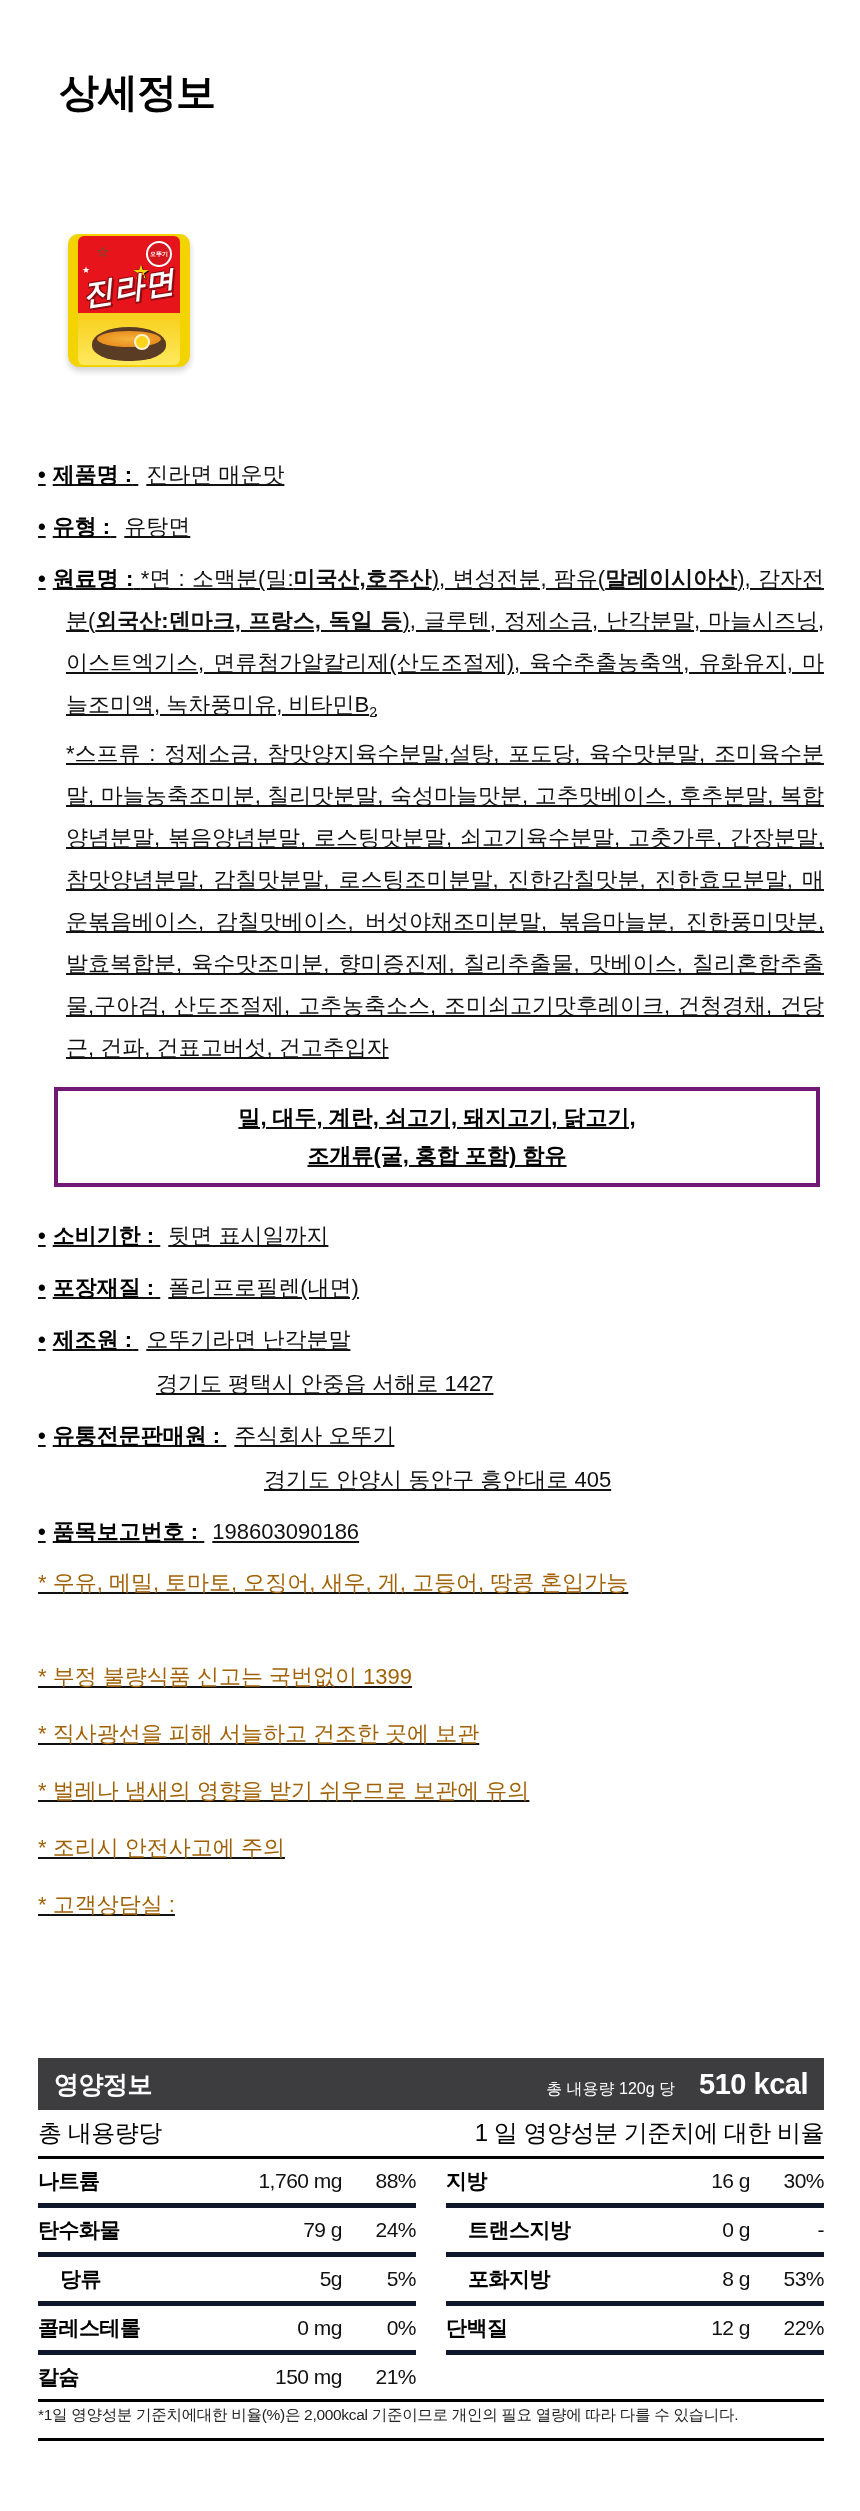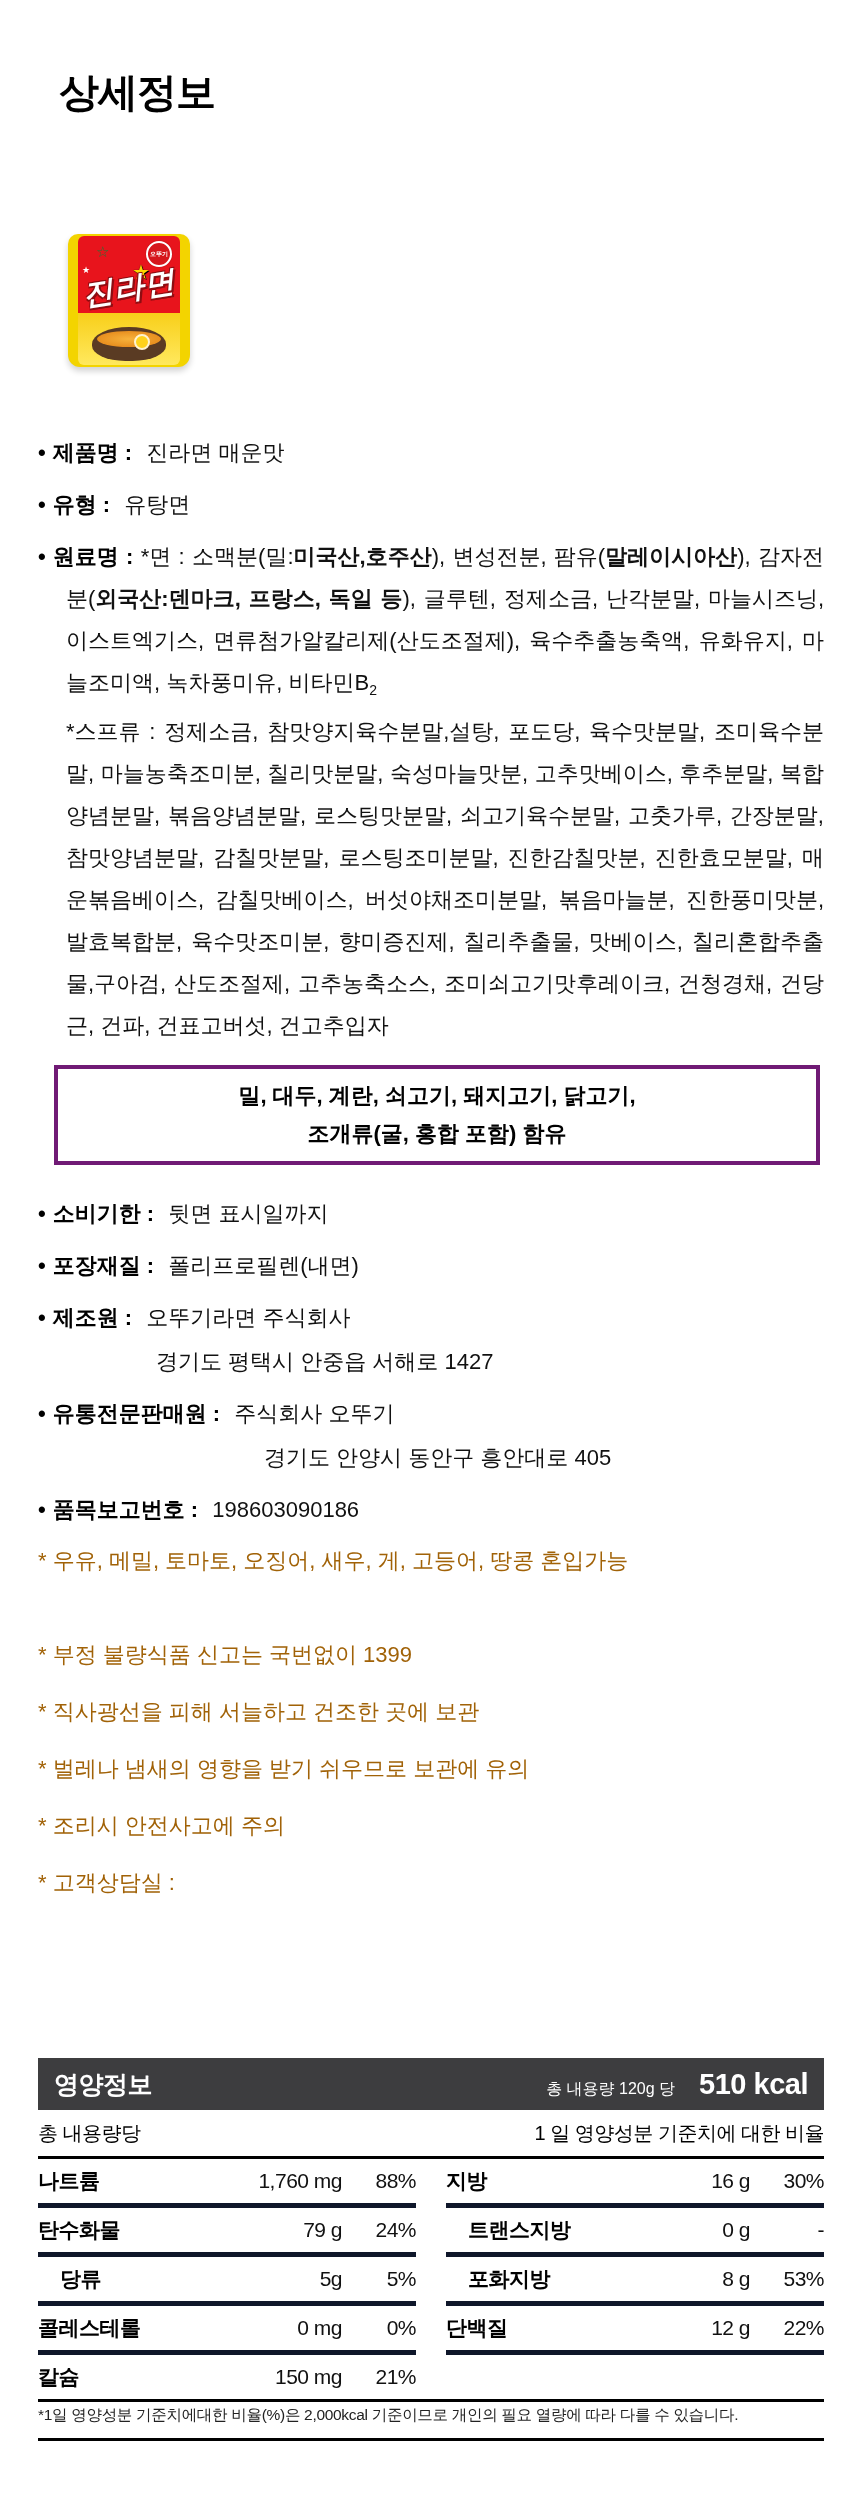--- a/index.html
+++ b/index.html
@@ -48,21 +48,21 @@
   }
   .bowl-noodles{
     position:absolute;left:5px;right:5px;top:4px;height:16px;border-radius:50%;
     background:radial-gradient(ellipse at center,#f7b23c 0%,#e88f1f 70%,#c96e12 100%);
   }
   .bowl-egg{
     position:absolute;right:16px;top:7px;width:12px;height:12px;border-radius:50%;
     background:#ffd21c;border:2px solid #fff3cf;
   }
   
-  .info{position:absolute;left:38px;top:432px;width:786px;font-size:22px;line-height:42px;}
+  .info{position:absolute;left:38px;top:454px;width:786px;font-size:22px;line-height:42px;text-decoration:underline;}
   .row{margin-bottom:10px;}
   .lbl{font-weight:800;color:#000;}
   .lbl::before{content:"\2022";font-weight:900;margin-right:7px;}
   .val{margin-left:8px;}
   .para{
     text-align:justify;word-break:break-all;
     padding-left:28px;text-indent:-28px;margin-bottom:0;
   }
   .para b{font-weight:800;}
   .para sub{font-size:14px;}
@@ -83,21 +83,21 @@
     background:#3d3d3f;color:#fff;height:52px;
     display:flex;align-items:center;justify-content:space-between;
     padding:8px 16px;box-sizing:border-box;
   }
   .n-title{font-size:25px;font-weight:800;letter-spacing:-0.5px;}
   .n-right{display:flex;align-items:baseline;}
   .n-serving{font-size:16px;margin-right:24px;}
   .n-kcal{font-size:29px;font-weight:800;letter-spacing:-0.5px;}
   .n-sub{
     display:flex;justify-content:space-between;align-items:center;
-    height:46px;font-size:20px;letter-spacing:-0.5px;color:#000;
+    height:46px;font-size:24px;letter-spacing:-0.5px;color:#000;
   }
   .n-thick{height:3px;background:#000;}
   .n-table{display:flex;justify-content:space-between;}
   .n-col{width:378px;}
   .n-row{
     display:flex;align-items:center;height:44px;
     border-bottom:5px solid #0f172a;font-size:21px;letter-spacing:-0.5px;
   }
   .n-col-left .n-row:last-child{border-bottom:none;}
   .n-name{font-weight:800;flex:1;color:#000;}
@@ -160,21 +160,21 @@
     <span class="val">뒷면 표시일까지</span>
   </div>
 
   <div class="row">
     <span class="lbl">포장재질 :</span>
     <span class="val">폴리프로필렌(내면)</span>
   </div>
 
   <div class="row">
     <span class="lbl">제조원 :</span>
-    <span class="val">오뚜기라면 주식회사</span>
+    <span class="val">오뚜기라면 난각분말</span>
     <div class="addr addr-manufacturer">경기도 평택시 안중읍 서해로 1427</div>
   </div>
 
   <div class="row">
     <span class="lbl">유통전문판매원 :</span>
     <span class="val">주식회사 오뚜기</span>
     <div class="addr addr-distributor">경기도 안양시 동안구 흥안대로 405</div>
   </div>
 
   <div class="row">

